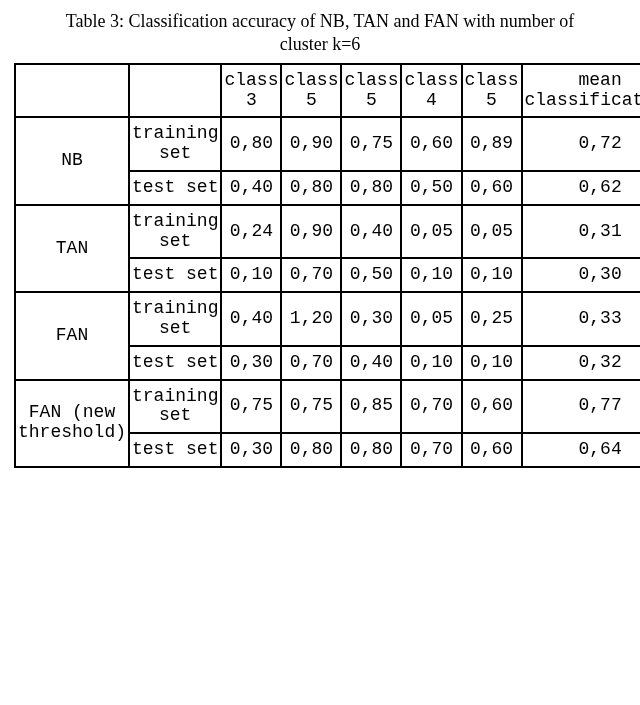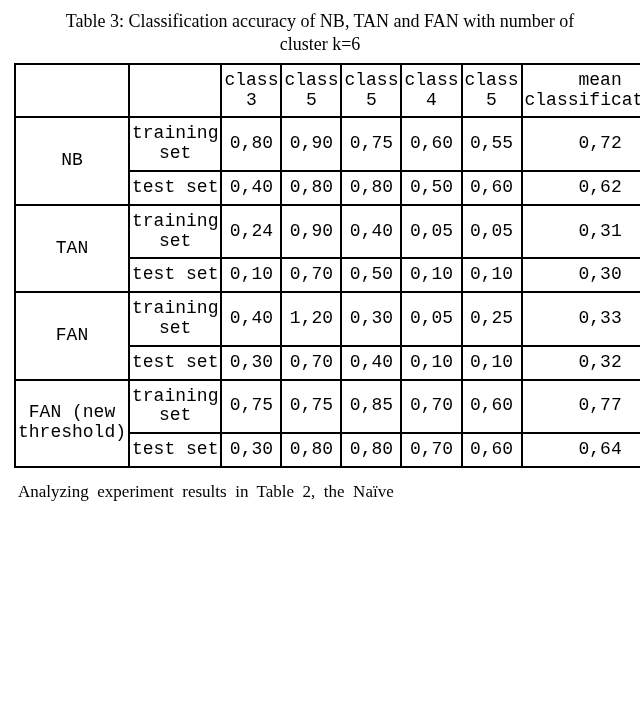--- a/index.html
+++ b/index.html
@@ -85,21 +85,21 @@
   </thead>
   <tbody>
 
     <tr>
       <td rowspan="2">NB</td>
       <td>training set</td>
       <td>0,80</td>
       <td>0,90</td>
       <td>0,75</td>
       <td>0,60</td>
-      <td>0,55</td>
+      <td>0,89</td>
       <td>0,72</td>
     </tr>
     <tr>
       <td>test set</td>
       <td>0,40</td>
       <td>0,80</td>
       <td>0,80</td>
       <td>0,50</td>
       <td>0,60</td>
       <td>0,62</td>
@@ -160,15 +160,14 @@
       <td>0,30</td>
       <td>0,80</td>
       <td>0,80</td>
       <td>0,70</td>
       <td>0,60</td>
       <td>0,64</td>
     </tr>
   </tbody>
 </table>
 
-<div class="after">Analyzing  experiment  results  in  Table  2,  the  Naïve</div>
 
 </div>
 
 </body></html>

